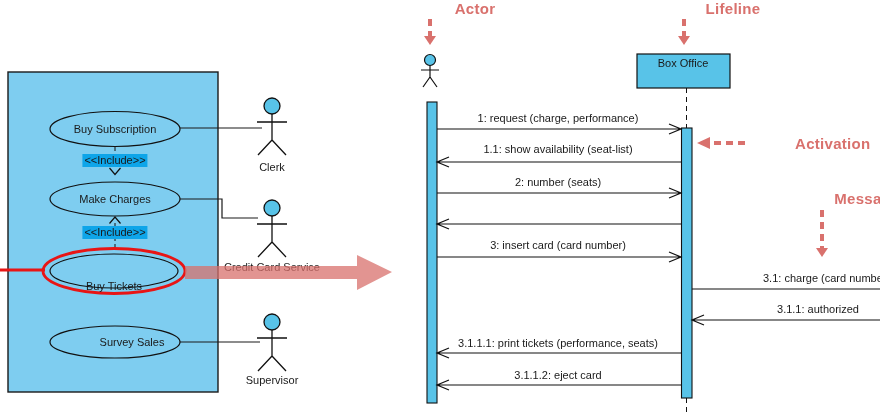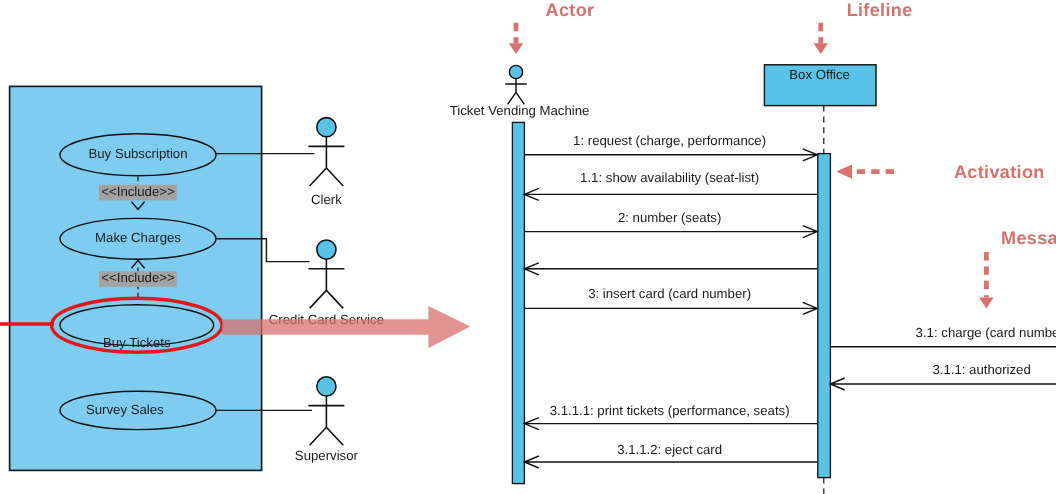--- a/index.html
+++ b/index.html
@@ -3,21 +3,21 @@
 <meta charset="utf-8">
 <style>
   html,body{margin:0;padding:0;background:#fff;}
   .stage{position:relative;width:880px;height:412px;overflow:hidden;
          font-family:"Liberation Sans",sans-serif;background:#fff;}
   .layer{position:absolute;left:0;top:0;width:880px;height:412px;}
   .overlay{pointer-events:none;}
   .t{position:absolute;white-space:nowrap;font-size:11px;color:#1a1a1a;line-height:1.15;}
   .cx{transform:translateX(-50%);}
   .ttl{font-size:12px;}
-  .inc{background:#a3a3a3;padding:0 2px;}
+  .inc{background:#0ea5e9;padding:0 2px;}
   .ann{position:absolute;white-space:nowrap;font-weight:bold;font-size:15px;
        color:#D9716D;letter-spacing:.3px;margin-left:45px;}
 </style>
 </head>
 <body>
 
 <div class="stage">
 
   <svg class="layer" viewBox="0 0 880 412">
 
@@ -95,30 +95,29 @@
     <g>
       <path d="M822,210 V248" stroke="#D9716D" stroke-width="4" stroke-dasharray="7 5" fill="none"></path>
       <path d="M816,248 L828,248 L822,257 Z" fill="#D9716D"></path>
     </g>
   </svg>
 
 
   <div class="t cx" style="left:115px;top:123px">Buy Subscription</div>
   <div class="t cx" style="left:115px;top:193px">Make Charges</div>
   <div class="t cx" style="left:114px;top:280px">Buy Tickets</div>
-  <div class="t cx" style="left:104px;top:336px">Survey Sales</div>
+  <div class="t cx" style="left:132px;top:336px">Survey Sales</div>
 
   <div class="t cx inc" style="left:115px;top:154px">&lt;&lt;Include&gt;&gt;</div>
   <div class="t cx inc" style="left:115px;top:226px">&lt;&lt;Include&gt;&gt;</div>
 
   <div class="t cx" style="left:272px;top:161px">Clerk</div>
   <div class="t cx" style="left:272px;top:261px">Credit Card Service</div>
   <div class="t cx" style="left:272px;top:374px">Supervisor</div>
 
-  <div class="t cx" style="left:433px;top:87px">Ticket Vending Machine</div>
   <div class="t cx" style="left:683px;top:57px">Box Office</div>
 
   <div class="t cx" style="left:558px;top:112px">1: request (charge, performance)</div>
   <div class="t cx" style="left:558px;top:143px">1.1: show availability (seat-list)</div>
   <div class="t cx" style="left:558px;top:176px">2: number (seats)</div>
   <div class="t cx" style="left:558px;top:239px">3: insert card (card number)</div>
   <div class="t" style="left:763px;top:272px">3.1: charge (card number, co</div>
   <div class="t cx" style="left:818px;top:303px">3.1.1: authorized</div>
   <div class="t cx" style="left:558px;top:337px">3.1.1.1: print tickets (performance, seats)</div>
   <div class="t cx" style="left:558px;top:369px">3.1.1.2: eject card</div>

